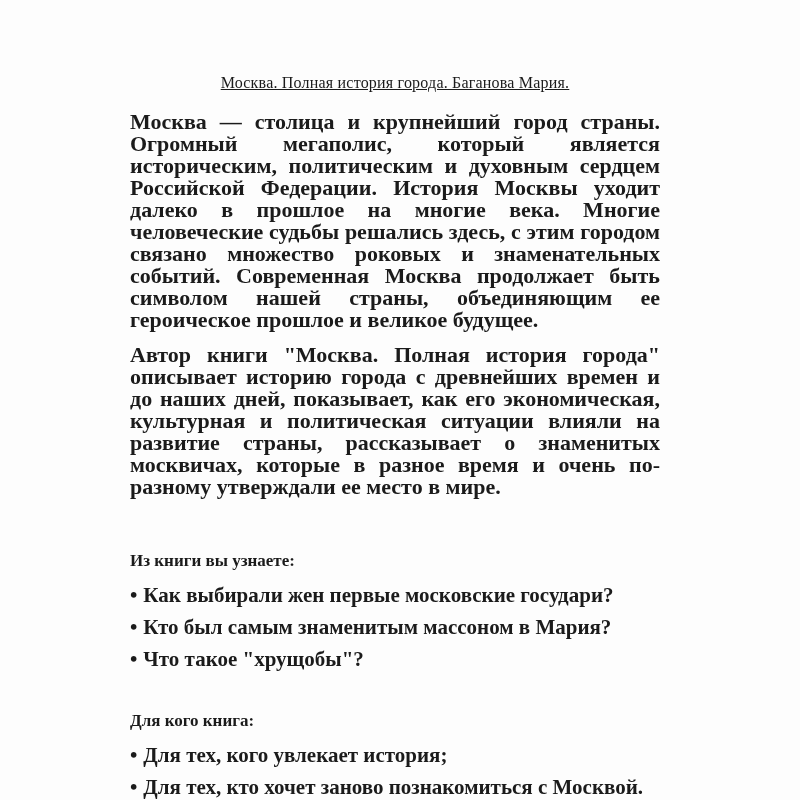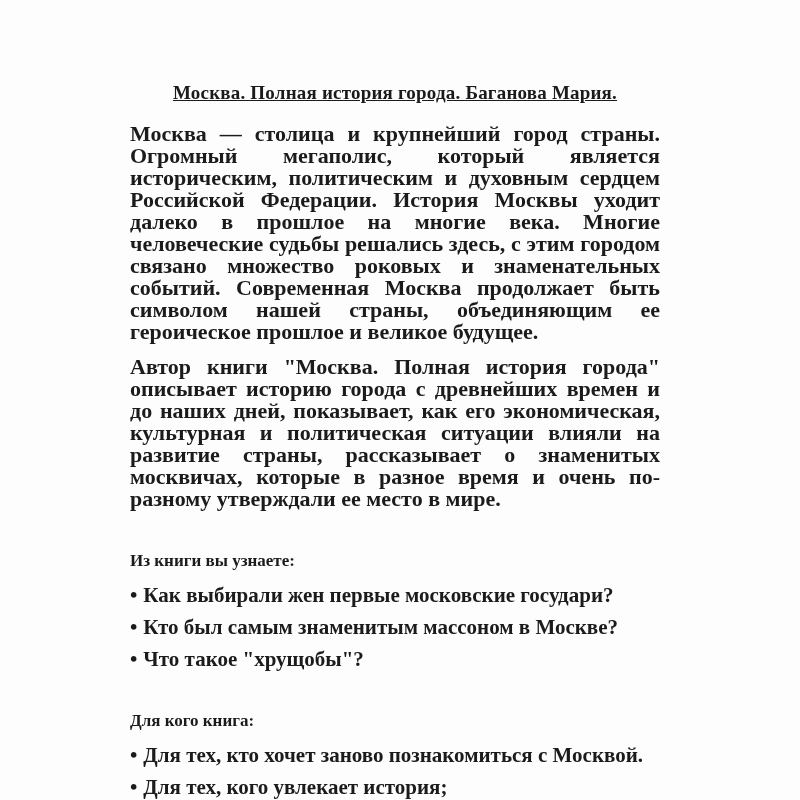--- a/index.html
+++ b/index.html
@@ -17,41 +17,41 @@
   .page {
     box-sizing: border-box;
     width: 800px;
     height: 800px;
     padding: 66px 140px 0 130px;
     background: #fdfdfd;
   }
   .doc-title {
     width: 530px;
     text-align: center;
-    font-size: 19px;
-    font-weight: 700;
+    font-size: 16px;
+    font-weight: 400;
     text-decoration: underline;
-    margin: 16px 0 19px 0;
+    margin: 8px 0 19px 0;
     letter-spacing: 0.2px;
   }
   .para {
     width: 530px;
     font-size: 22px;
     font-weight: 700;
     line-height: 22px;
     text-align: justify;
     margin: 0 0 13px 0;
   }
   .para:last-of-type {
     margin-bottom: 0;
   }
   .section {
     width: 530px;
   }
-  .section-1 { margin-top: 40px; }
+  .section-1 { margin-top: 52px; }
   .section-2 { margin-top: 40px; }
   .section-heading {
     font-size: 17px;
     font-weight: 700;
     line-height: 22px;
     margin: 0 0 12px 0;
   }
   .bullet-list {
     margin: 0;
     padding: 0;
@@ -76,26 +76,26 @@
   <h1 class="doc-title">Москва. Полная история города. Баганова Мария.</h1>
 
   <p class="para">Москва — столица и крупнейший город страны. Огромный мегаполис, который является историческим, политическим и духовным сердцем Российской Федерации. История Москвы уходит далеко в прошлое на многие века. Многие человеческие судьбы решались здесь, с этим городом связано множество роковых и знаменательных событий. Современная Москва продолжает быть символом нашей страны, объединяющим ее героическое прошлое и великое будущее.</p>
 
   <p class="para">Автор книги "Москва. Полная история города" описывает историю города с древнейших времен и до наших дней, показывает, как его экономическая, культурная и политическая ситуации влияли на развитие страны, рассказывает о знаменитых москвичах, которые в разное время и очень по-разному утверждали ее место в мире.</p>
 
   <div class="section section-1">
     <p class="section-heading">Из книги вы узнаете:</p>
     <ul class="bullet-list">
       <li class="bullet-item"><span class="bullet-glyph">•</span><span>Как выбирали жен первые московские государи?</span></li>
-      <li class="bullet-item"><span class="bullet-glyph">•</span><span>Кто был самым знаменитым массоном в Москве?</span></li>
+      <li class="bullet-item"><span class="bullet-glyph">•</span><span>Кто был самым знаменитым массоном в Мария?</span></li>
       <li class="bullet-item"><span class="bullet-glyph">•</span><span>Что такое "хрущобы"?</span></li>
     </ul>
   </div>
 
   <div class="section section-2">
     <p class="section-heading">Для кого книга:</p>
     <ul class="bullet-list">
+      <li class="bullet-item"><span class="bullet-glyph">•</span><span>Для тех, кого увлекает история;</span></li>
       <li class="bullet-item"><span class="bullet-glyph">•</span><span>Для тех, кто хочет заново познакомиться с Москвой.</span></li>
-      <li class="bullet-item"><span class="bullet-glyph">•</span><span>Для тех, кого увлекает история;</span></li>
     </ul>
   </div>
 
 </div>
 
 </body></html>

